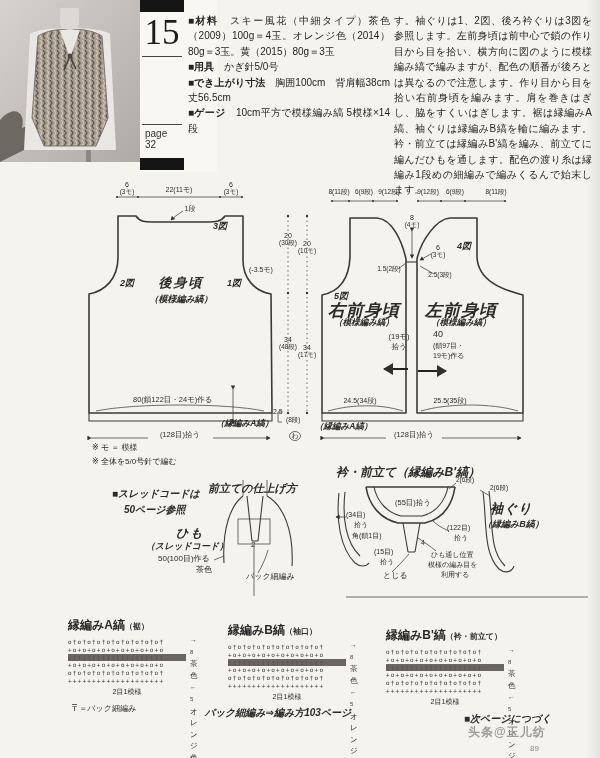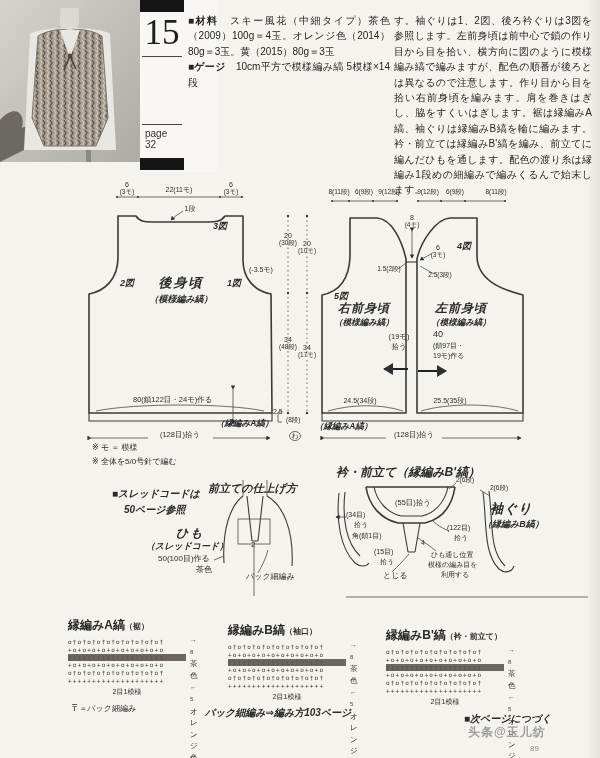--- a/index.html
+++ b/index.html
@@ -21,21 +21,21 @@
   .copy{position:absolute;font-size:10px;line-height:15.4px;color:#242424;text-align:justify;}
   .copy b{font-weight:700;}
   #info{left:188px;top:13px;width:202px;}
   #rcol{left:394px;top:13px;width:198px;}
 
   
   .L{position:absolute;white-space:nowrap;color:#2b2b2b;line-height:1.05;}
   .c{transform:translateX(-50%);}
   .f6{font-size:6.5px;} .f7{font-size:7px;} .f75{font-size:7.5px;} .f8{font-size:8px;}
   .f85{font-size:8.5px;} .f9{font-size:9px;} .f10{font-size:10px;} .f11{font-size:11px;}
-  .f12{font-size:12px;} .f125{font-size:12px;} .f13{font-size:13px;} .f17{font-size:12px;}
+  .f12{font-size:12px;} .f125{font-size:17px;} .f13{font-size:13px;} .f17{font-size:12px;}
   .bold{font-weight:700;font-style:italic;}
 
   svg{position:absolute;left:0;top:0;}
   .g{fill:none;stroke:#3a3a3a;stroke-width:1.6;stroke-linejoin:round;}
   .t{fill:none;stroke:#4a4a4a;stroke-width:0.8;}
   .t2{fill:none;stroke:#3a3a3a;stroke-width:1.1;}
   .dash{fill:none;stroke:#4a4a4a;stroke-width:0.8;stroke-dasharray:1.5,3;}
   .dot{fill:#3a3a3a;stroke:none;}
   .arrbold{fill:none;stroke:#222;stroke-width:2;}
 
@@ -86,20 +86,22 @@
     <div class="bar top"></div>
     <div class="num">15</div>
     <div class="hline" style="top:56px"></div>
     <div class="hline" style="top:124px"></div>
     <div class="pg"><span>page</span><br><span>32</span></div>
     <div class="bar bot"></div>
   </div>
 
   <div id="info" class="copy">
     <div><b>■材料</b><span>　スキー風花（中細タイプ）茶色（2009）100g＝4玉。オレンジ色（2014）80g＝3玉。黄（2015）80g＝3玉</span></div>
+    <div><b>■用具</b><span>　かぎ針5/0号</span></div>
+    <div><b>■でき上がり寸法</b><span>　胸囲100cm　背肩幅38cm　丈56.5cm</span></div>
     <div><b>■ゲージ</b><span>　10cm平方で模様編み縞 5模様×14段</span></div>
   </div>
   <div id="rcol" class="copy">す。袖ぐりは1、2図、後ろ衿ぐりは3図を参照します。左前身頃は前中心で鎖の作り目から目を拾い、横方向に図のように模様編み縞で編みますが、配色の順番が後ろとは異なるので注意します。作り目から目を拾い右前身頃を編みます。肩を巻きはぎし、脇をすくいはぎします。裾は縁編みA縞、袖ぐりは縁編みB縞を輪に編みます。衿・前立ては縁編みB'縞を編み、前立てに編んだひもを通します。配色の渡り糸は縁編み1段めの細編みで編みくるんで始末します。</div>
 
   <svg width="600" height="432" viewBox="0 180 600 432" style="top:180px">
     <defs>
       <marker id="ah" markerWidth="6" markerHeight="6" refX="4.5" refY="3" orient="auto">
         <path d="M0,0 L5,3 L0,6 Z" fill="#2f2f2f"></path>
       </marker>
     </defs>

